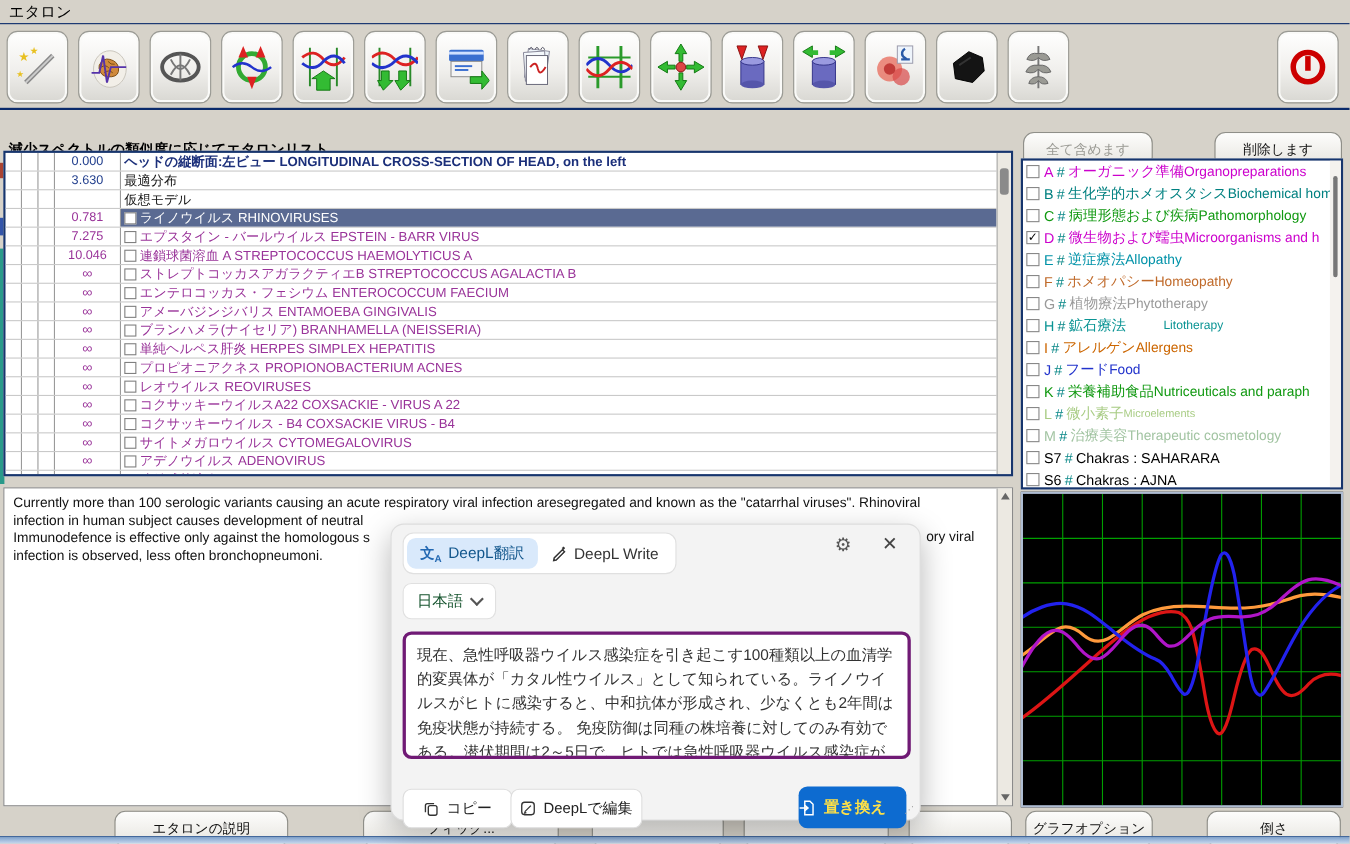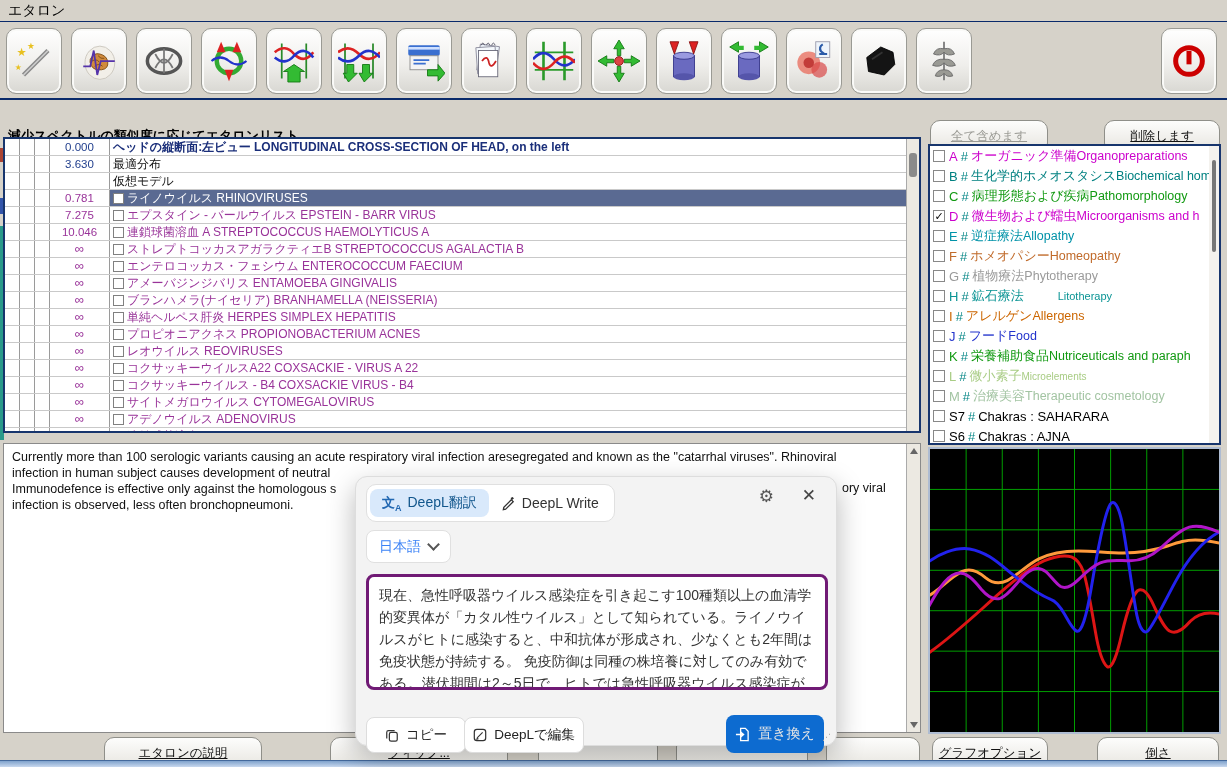--- a/index.html
+++ b/index.html
@@ -41,21 +41,21 @@
                background:#fff; border:1px solid #8a8a8a; font-size:12.5px; color:#111; }
   .desc-lines { position:absolute; left:8px; top:5px; right:22px; line-height:16px; }
   .desc-tail { position:absolute; left:838px; top:37px; }
   .d-scroll { position:absolute; right:0; top:0; bottom:0; width:14px; background:#ece9e2; border-left:1px solid #aaa; }
   .d-arrow { position:absolute; left:3px; width:0; height:0; border-left:4px solid transparent; border-right:4px solid transparent; }
   .d-arrow.up { top:4px; border-bottom:6px solid #666; }
   .d-arrow.down { bottom:4px; border-top:6px solid #666; }
 
   .sys-btn { position:absolute; height:33px; border:1px solid #8f8f89; border-radius:10px;
              background:linear-gradient(#fdfdfc,#e6e4de); font-size:12.5px; color:#111;
-             display:flex; align-items:center; justify-content:center;text-decoration:underline; }
+             display:flex; align-items:center; justify-content:center; }
   .sys-btn.disabled { color:#9a9a94; }
 
   
   .cat-list { position:absolute; left:928px; top:144px; width:293px; height:301px;
               border:2px solid #17356d; background:#fff; overflow:hidden; }
   .c-item { height:20px; display:flex; align-items:center; padding-left:3px; font-size:13px; white-space:nowrap; overflow:hidden; }
   .c-check { width:12px; height:12px; border:1px solid #888; background:#fff; margin-right:4px; flex:0 0 auto;
              font-size:11px; line-height:10px; text-align:center; color:#000; font-weight:bold; }
   .c-hash { color:#0a8888; padding:0 3px; }
   .c-scroll { position:absolute; right:0; top:0; width:10px; bottom:0; background:#f4f2ee; }
@@ -79,33 +79,33 @@
              border:1px solid #e0e0e0; border-radius:10px; display:flex; align-items:center; padding:3px; }
   .dl-tab { display:flex; align-items:center; gap:6px; padding:5px 12px; border-radius:8px;
             font-size:14px; color:#333; }
   .dl-tab.active { background:#d9e9fb; color:#11568c; }
   .dl-trans-ic { color:#2268b2; font-size:13px; font-weight:bold; }
   .dl-trans-ic sub { font-size:9px; }
   .dl-gear { position:absolute; right:62px; top:9px; font-size:17px; color:#555; }
   .dl-close { position:absolute; right:20px; top:8px; font-size:17px; color:#444; }
   .dl-lang { position:absolute; left:10px; top:53px; height:33px; padding:0 12px;
              background:#fff; border:1px solid #e0e0e0; border-radius:8px;
-             display:flex; align-items:center; gap:8px; font-size:14px; color:#3b82f6; }
+             display:flex; align-items:center; gap:8px; font-size:14px; color:#14532d; }
   .chev { width:9px; height:9px; border-right:2px solid #555; border-bottom:2px solid #555;
           transform:rotate(45deg); margin-top:-4px; }
   .dl-text { position:absolute; left:10px; top:97px; width:462px; height:116px;
              background:#fff; border:3px solid #701a75; border-radius:8px;
              padding:7px 10px; font-size:14px; line-height:22px; color:#333; overflow:hidden; }
   .dl-btn { position:absolute; height:36px; background:#fff; border:1px solid #ddd; border-radius:8px;
             display:flex; align-items:center; justify-content:center; gap:7px; font-size:13.5px; color:#222; }
   .dl-copy { left:10px; top:240px; width:100px; }
   .dl-edit { left:108px; top:240px; width:120px; }
   .dl-replace { position:absolute; right:12px; top:238px; width:98px; height:38px; background:#0d6bd0;
-                border:none; border-radius:8px; color:#e5e5e5; font-size:14px; font-weight:normal;
-                display:flex; align-items:center; justify-content:center; gap:8px; }
+                border:none; border-radius:8px; color:#fde047; font-size:14px; font-weight:bold;
+                display:flex; align-items:center; justify-content:flex-start; gap:8px; }
   .dl-grip { position:absolute; right:4px; bottom:3px; font-size:9px; color:#aaa; letter-spacing:1px; }
 </style>
 </head>
 <body>
 
 <div class="titlebar">
   <span>エタロン</span>
 </div>
 
 <div class="toolbar">

